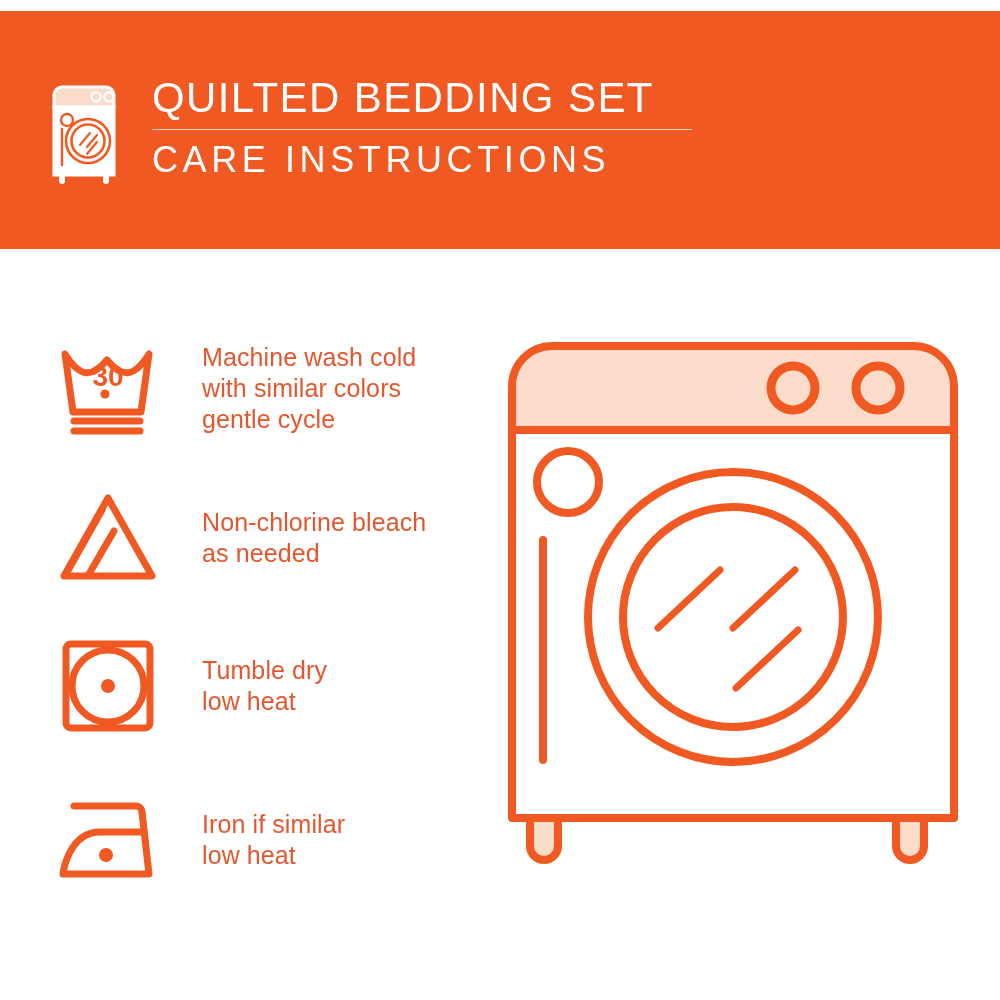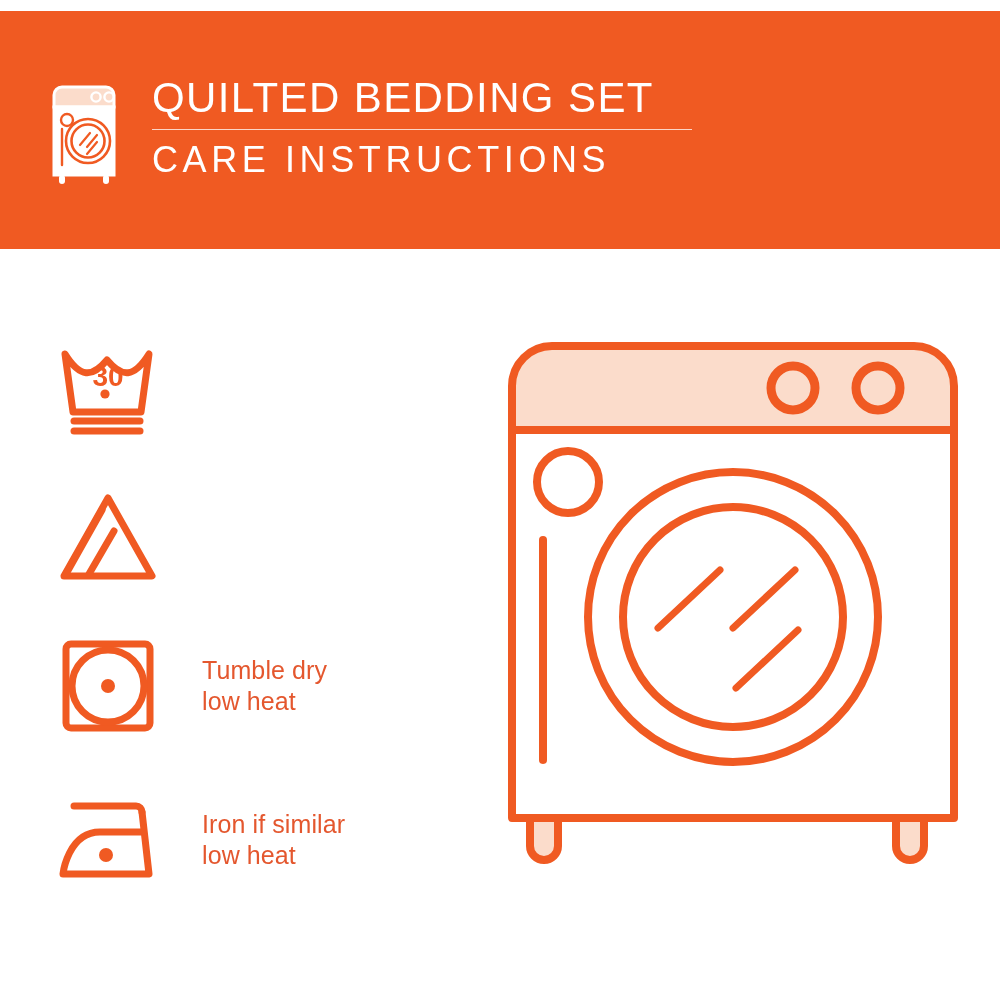--- a/index.html
+++ b/index.html
@@ -190,31 +190,40 @@
 
             <path d="M13 16 C 28 40, 40 40, 55 22 C 70 40, 82 40, 97 16 L 89 74 L 21 74 Z"></path>
 
             <line x1="22" y1="83" x2="88" y2="83"></line>
             <line x1="22" y1="93" x2="88" y2="93"></line>
           </g>
           <text x="56" y="48" text-anchor="middle" font-family="Liberation Sans, sans-serif" font-size="28" font-weight="700" fill="#F05A22">30</text>
           <circle cx="53" cy="56" r="4.6" fill="#F05A22"></circle>
         </svg>
       </div>
+      <div class="care-text">
+        <span class="ln">Machine wash cold</span>
+        <span class="ln">with similar colors</span>
+        <span class="ln">gentle cycle</span>
+      </div>
     </div>
 
     <div class="care-row r1">
       <div class="care-symbol">
         <svg viewBox="0 0 112 100" width="112" height="100" xmlns="http://www.w3.org/2000/svg">
           <g fill="none" stroke="#F05A22" stroke-width="7" stroke-linecap="round" stroke-linejoin="round">
             <path d="M56 10 L 100 88 L 12 88 Z"></path>
             <line x1="50" y1="22" x2="14" y2="86"></line>
             <line x1="62" y1="43" x2="37" y2="86"></line>
           </g>
         </svg>
+      </div>
+      <div class="care-text">
+        <span class="ln">Non-chlorine bleach</span>
+        <span class="ln">as needed</span>
       </div>
     </div>
 
     <div class="care-row r2">
       <div class="care-symbol">
         <svg viewBox="0 0 112 100" width="112" height="100" xmlns="http://www.w3.org/2000/svg">
           <g fill="none" stroke="#F05A22" stroke-width="7" stroke-linecap="round" stroke-linejoin="round">
             <rect x="14" y="8" width="84" height="84" rx="5"></rect>
             <circle cx="56" cy="50" r="36"></circle>
           </g>

